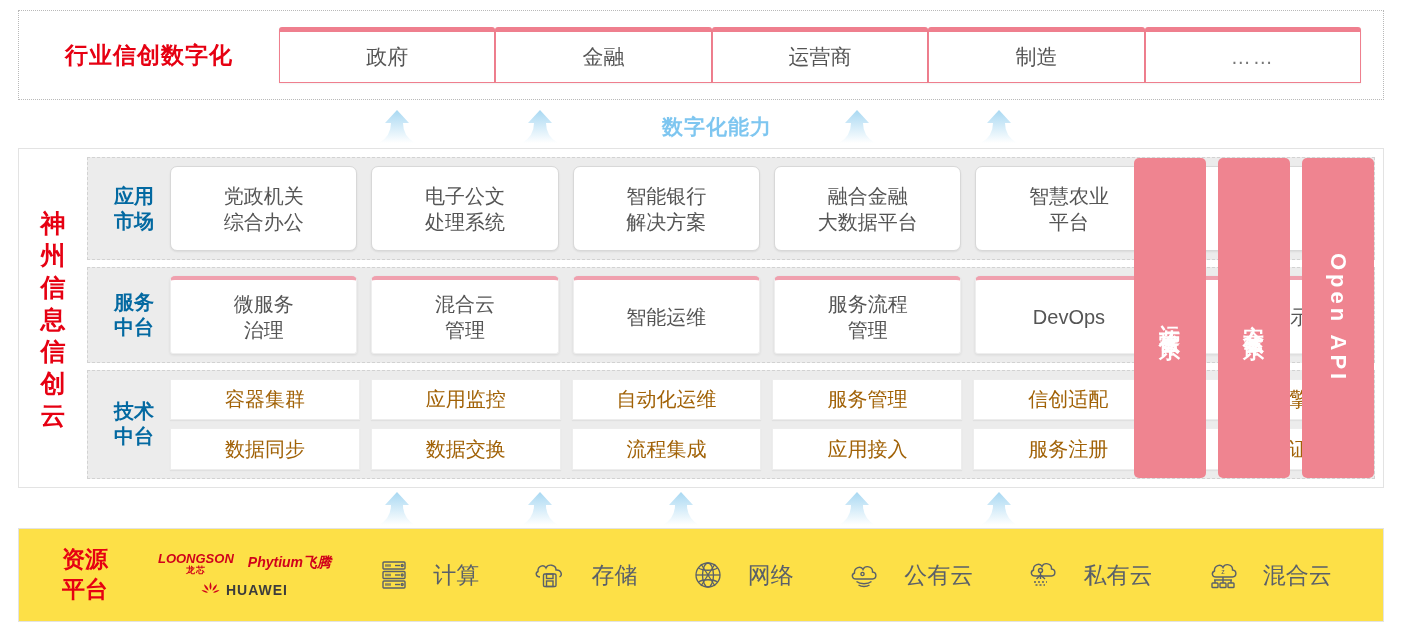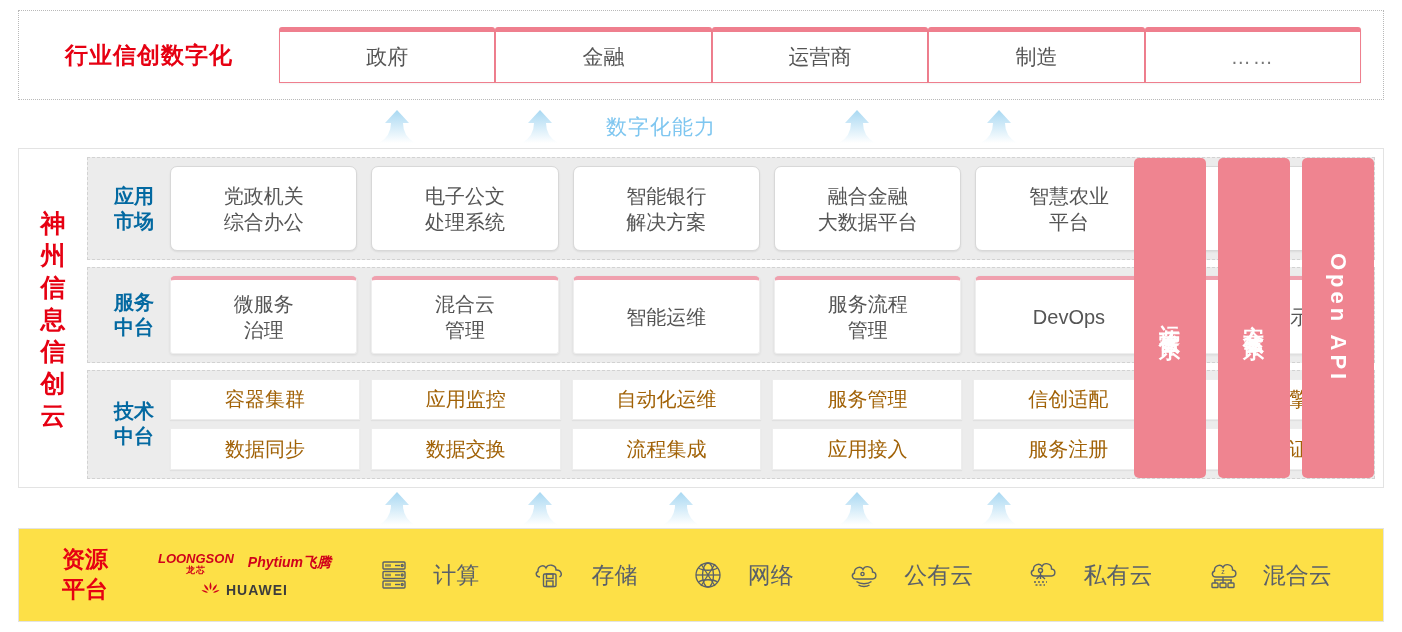--- a/index.html
+++ b/index.html
@@ -53,24 +53,24 @@
 
   
   .arrow {
     position: absolute;
     width: 38px; height: 34px;
   }
   .arrow svg { display: block; width: 100%; height: 100%; }
 
   .capability-label {
     position: absolute;
-    left: 606px; top: 113px;
+    left: 662px; top: 113px;
     font-size: 21px;
     color: #7ec6f0;
-    font-weight: normal;
+    font-weight: bold;
     letter-spacing: 1px;
   }
 
   
   .cloud-block {
     position: absolute;
     left: 18px; top: 148px;
     width: 1366px; height: 340px;
     background: #ffffff;
     border: 1px solid #e3e3e3;

